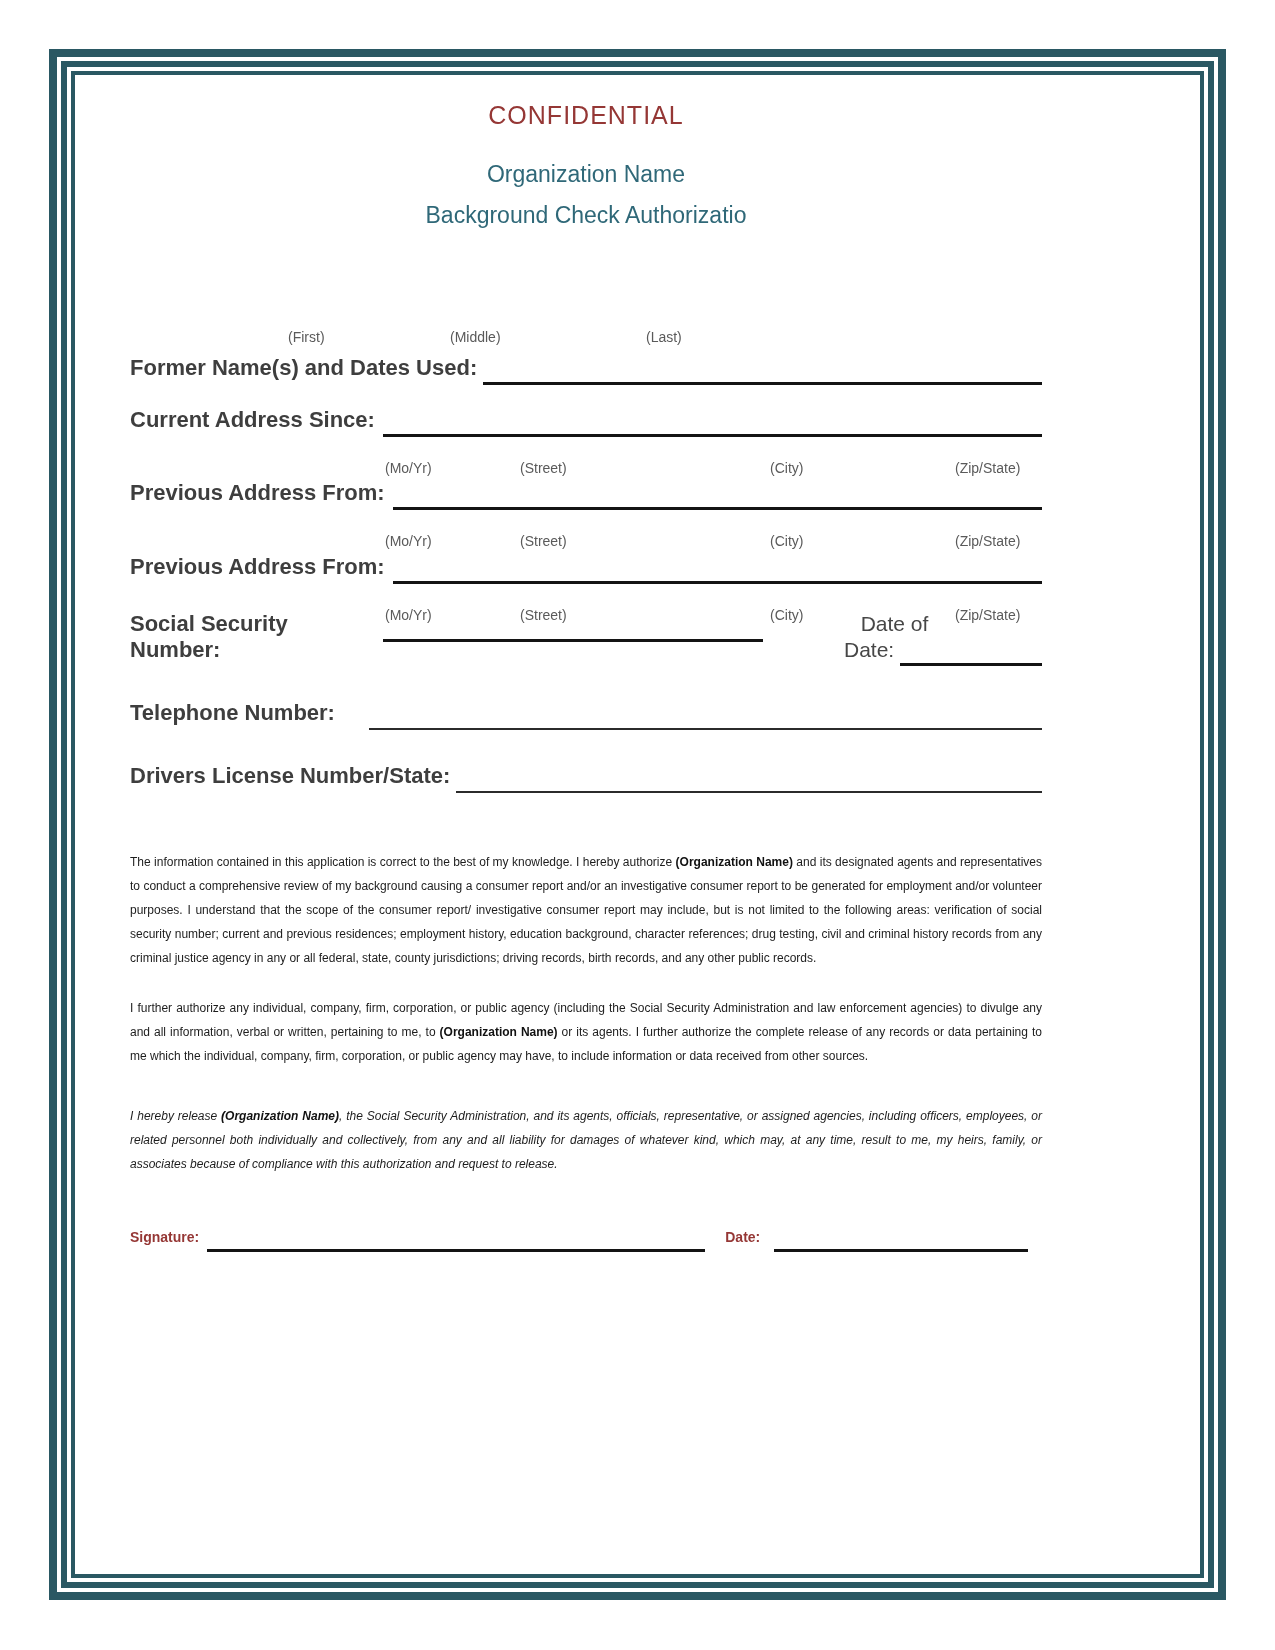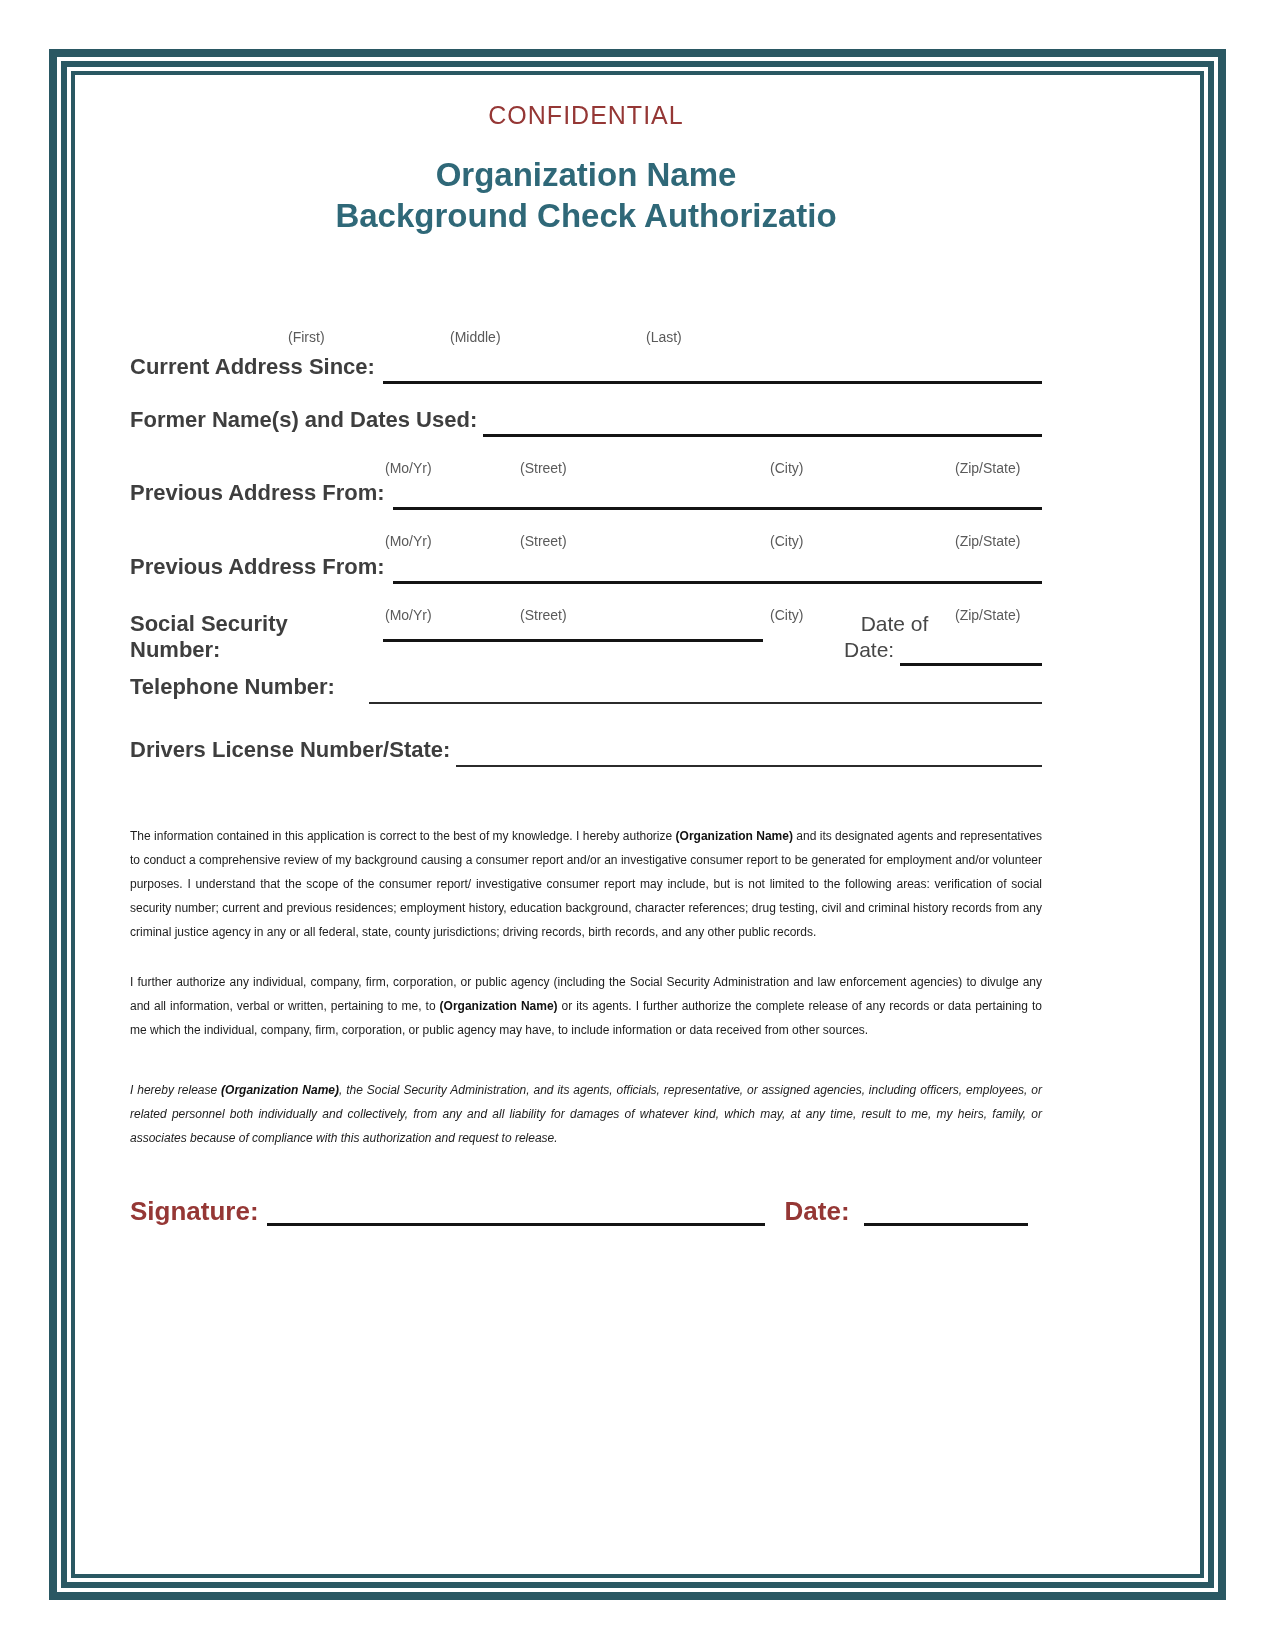--- a/index.html
+++ b/index.html
@@ -16,21 +16,21 @@
 
   
   .content { position:absolute; left:130px; top:100px; width:912px; }
 
   .confidential {
     text-align:center; color:#953735; font-weight:400;
     font-size:25px; line-height:30px; letter-spacing:1px;
   }
   .doc-title {
     margin-top:24px; text-align:center; color:#2f6878;
-    font-size:33px; line-height:41px; font-weight:700;
+    font-size:23px; line-height:41px; font-weight:400;
   }
 
   .form-section { margin-top:73px; }
 
   .frow { display:flex; align-items:flex-end; }
   .flabel {
     font-size:22px; font-weight:700; line-height:28px;
     color:#3e3e3e; white-space:nowrap;
   }
   .fline {
@@ -42,21 +42,21 @@
   .subrow { position:relative; height:20px; margin-top:6px; }
   .subrow .sub {
     position:absolute; top:20px; font-size:14px; line-height:17px; color:#5a5a5a;
   }
 
   .mt-former  { margin-top:25px; }
   .mt-current { margin-top:24px; }
   .mt-prev1   { margin-top:19px; }
   .mt-prev2   { margin-top:20px; }
   .mt-ssn     { margin-top:4px; }
-  .mt-phone   { margin-top:10px; }
+  .mt-phone   { margin-top:36px; }
   .mt-drivers { margin-top:35px;justify-content:flex-end; }
 
   .ml-print   { margin-left:16px; }
   .ml-tight   { margin-left:6px; }
   .ml-addr    { margin-left:8px; }
   .ml-phone   { margin-left:34px; }
 
   
   .ssn-row { display:flex; align-items:center; }
   .ssn-label { width:245px; font-size:22px; font-weight:700; line-height:26px; color:#3e3e3e; }
@@ -72,21 +72,21 @@
     font-size:12px; line-height:24px; color:#1d1d1d;
     text-align:justify;
   }
   .body-text strong { font-weight:700; color:#111; }
   .mt-p1 { margin-top:60px; }
   .mt-p2 { margin-top:26px; }
   .mt-p3 { margin-top:36px;font-style:italic; }
 
   
   .sig-row { display:flex; align-items:flex-end; margin-top:48px; }
-  .sig-label { font-size:26px; font-weight:700; line-height:26px; color:#953735; white-space:nowrap; }
+  .sig-label { font-size:14px; font-weight:700; line-height:26px; color:#953735; white-space:nowrap; }
   .sig-line { width:498px; margin-left:8px; height:0; border-bottom:3px solid #141414; transform:translateY(2px); }
   .date-label { margin-left:20px; }
   .date-line { flex:1; margin-left:14px; margin-right:14px; height:0; border-bottom:3px solid #141414; transform:translateY(2px); }
 </style>
 </head>
 <body>
 
 <div class="frame-outer">
   <div class="frame-mid">
     <div class="frame-inner"></div>
@@ -103,28 +103,28 @@
   </div>
 
   <div class="form-section">
 
     <div class="subrow">
       <span class="sub" style="left:158px">(First)</span>
       <span class="sub" style="left:320px">(Middle)</span>
       <span class="sub" style="left:516px">(Last)</span>
     </div>
 
+    <div class="frow mt-former">
+      <span class="flabel">Former Name(s) and Dates Used:</span>
+      <span class="fline ml-tight"></span>
+    </div>
+
     <div class="frow mt-current">
       <span class="flabel">Current Address Since:</span>
       <span class="fline ml-addr"></span>
-    </div>
-
-    <div class="frow mt-former">
-      <span class="flabel">Former Name(s) and Dates Used:</span>
-      <span class="fline ml-tight"></span>
     </div>
     <div class="subrow">
       <span class="sub" style="left:255px">(Mo/Yr)</span>
       <span class="sub" style="left:390px">(Street)</span>
       <span class="sub" style="left:640px">(City)</span>
       <span class="sub" style="left:825px">(Zip/State)</span>
     </div>
 
     <div class="frow mt-prev1">
       <span class="flabel">Previous Address From:</span>

